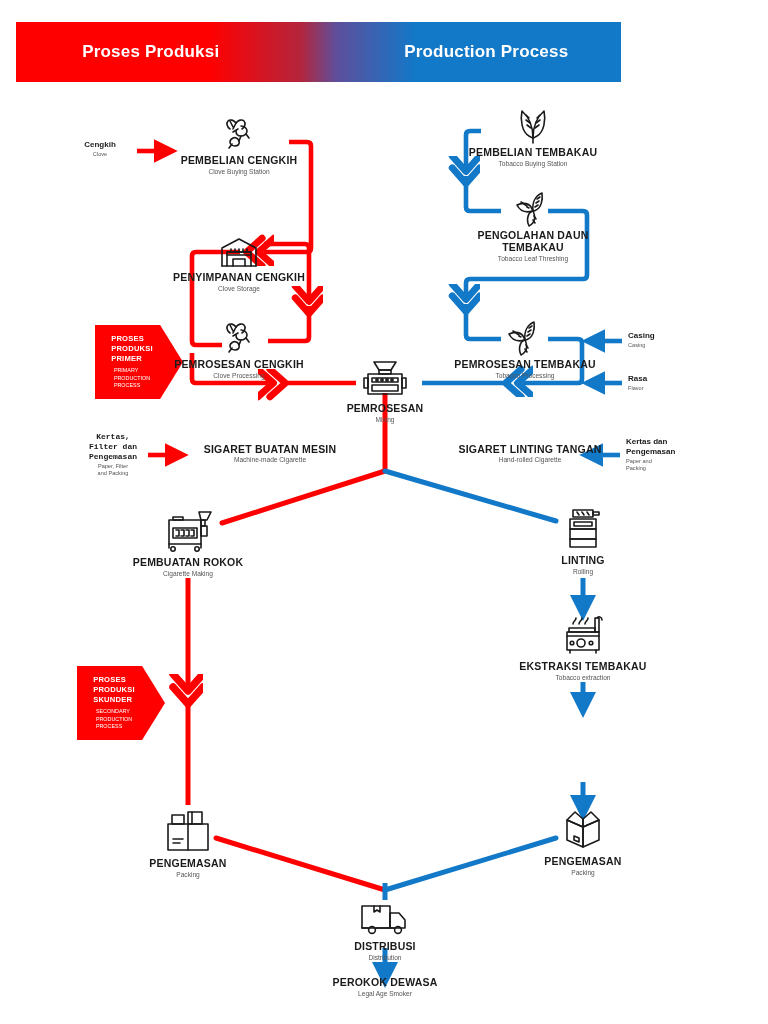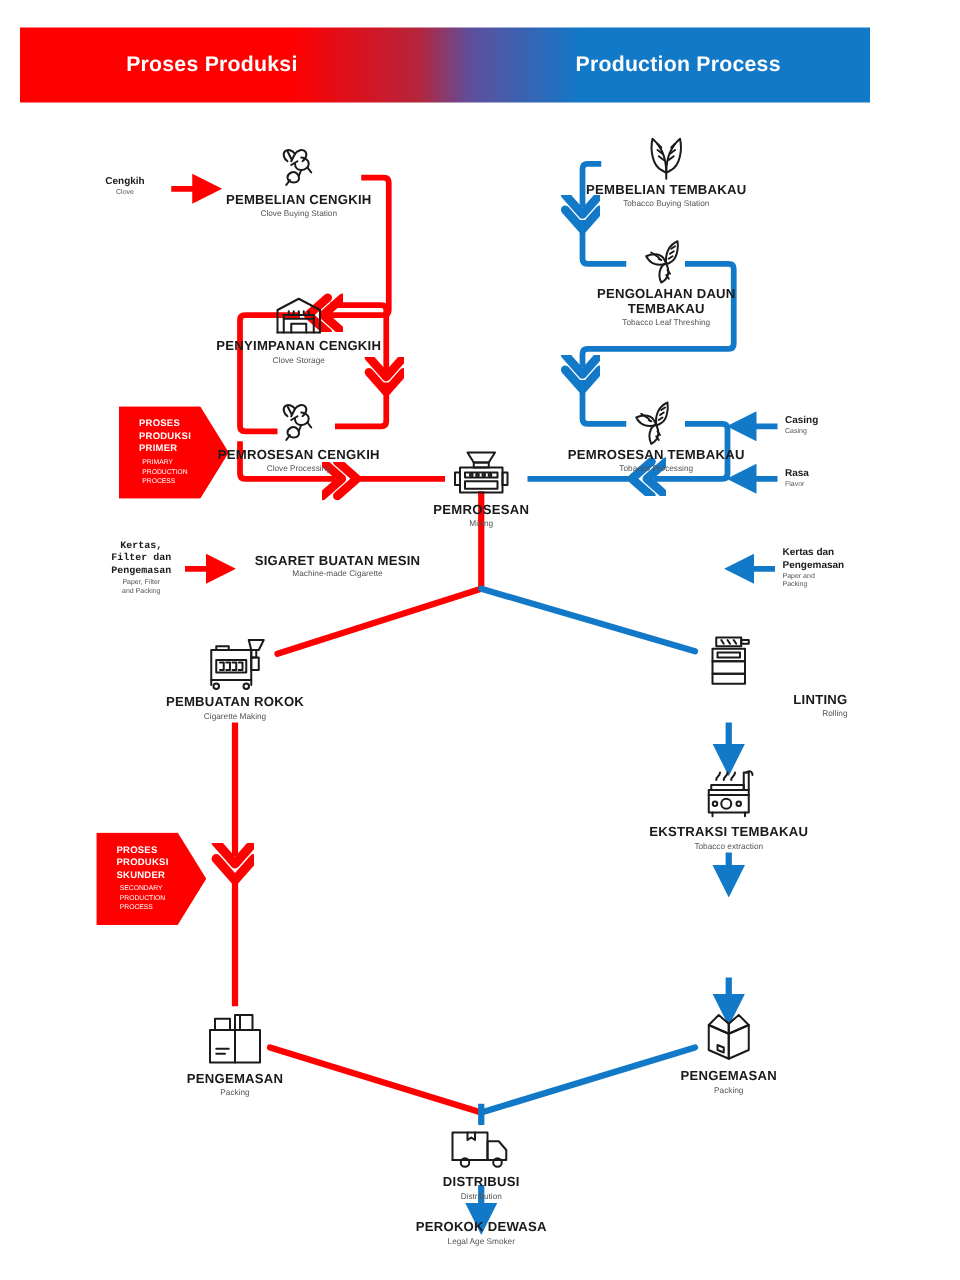--- a/index.html
+++ b/index.html
@@ -6,21 +6,21 @@
   html,body{margin:0;padding:0;background:#ffffff;}
   body{
     width:768px;height:1024px;position:relative;overflow:hidden;
     font-family:"Liberation Sans", sans-serif;
     color:#111;
   }
   #stage{position:absolute;left:0;top:0;width:768px;height:1024px;}
 
   
   .header{
-    position:absolute;left:16px;top:22px;width:680px;height:60px;
+    position:absolute;left:16px;top:22px;width:605px;height:60px;
     background:linear-gradient(to right,#ff0000 0%,#ff0000 32%,#b4253c 47%,#5e4f9c 53%,#1278c8 66%,#1278c8 100%);
     display:flex;align-items:center;
   }
   .header .h-left,.header .h-right{
     color:#ffffff;font-size:17px;font-weight:bold;letter-spacing:.2px;
     flex:1;text-align:center;
   }
   .header .h-left{padding-right:42px;}
   .header .h-right{padding-left:24px;}
 
@@ -183,20 +183,24 @@
 Pengemasan</div>
     <div class="l2" style="white-space:pre-line;text-align:left;">Paper and
 Packing</div>
   </div>
 
   <div class="lbl big" style="left:180px;top:444px;width:180px;">
     <div class="l1">SIGARET BUATAN MESIN</div>
     <div class="l2">Machine-made Cigarette</div>
   </div>
 
+  <div class="lbl big" style="left:440px;top:444px;width:180px;">
+    <div class="l1">SIGARET LINTING TANGAN</div>
+    <div class="l2">Hand-rolled Cigarette</div>
+  </div>
 
   <div class="node" style="left:239px;top:108px;">
     <div class="ic">
       <svg class="glyph" width="40" height="40" viewBox="0 0 40 40">
         <path d="M11 17c-3-2-4-6-2-8 2-2 6-1 8 2"></path>
         <path d="M17 11c2-3 6-4 8-2 2 2 1 6-2 8"></path>
         <path d="M11 9l3 6M17 11l-3 6M19 17l-5 3"></path>
         <path d="M22 14c3 0 6 2 6 5s-3 5-6 5-5-2-5-5"></path>
         <path d="M22 24l-2 5M27 22l3 4"></path>
         <path d="M14 26c2-1 5 0 6 3s-1 5-4 5-5-2-5-4 1-3 3-4z"></path>
@@ -309,21 +313,21 @@
         <path d="M40 18h6v10h-6z"></path>
         <path d="M8 36v4M40 36v4"></path>
         <circle cx="12" cy="41" r="2.2"></circle>
           <circle cx="36" cy="41" r="2.2"></circle>
       </svg>
     </div>
     <div class="t1">PEMBUATAN ROKOK</div>
     <div class="t2">Cigarette Making</div>
   </div>
 
-  <div class="node" style="left:583px;top:506px;text-align:right;">
+  <div class="node" style="left:583px;top:506px;">
     <div class="ic" style="height:46px;">
       <svg class="glyph" width="44" height="46" viewBox="0 0 44 46">
         <path d="M12 4h20v7H12z"></path>
         <path d="M32 6h6v3h-6z"></path>
         <path d="M16 6l2 3M21 6l2 3M26 6l2 3"></path>
         <path d="M9 13h26v10H9z"></path>
         <path d="M13 16h18v4H13z"></path>
         <path d="M9 23h26v10H9z"></path>
         <path d="M9 33h26v8H9z"></path>
       </svg>

